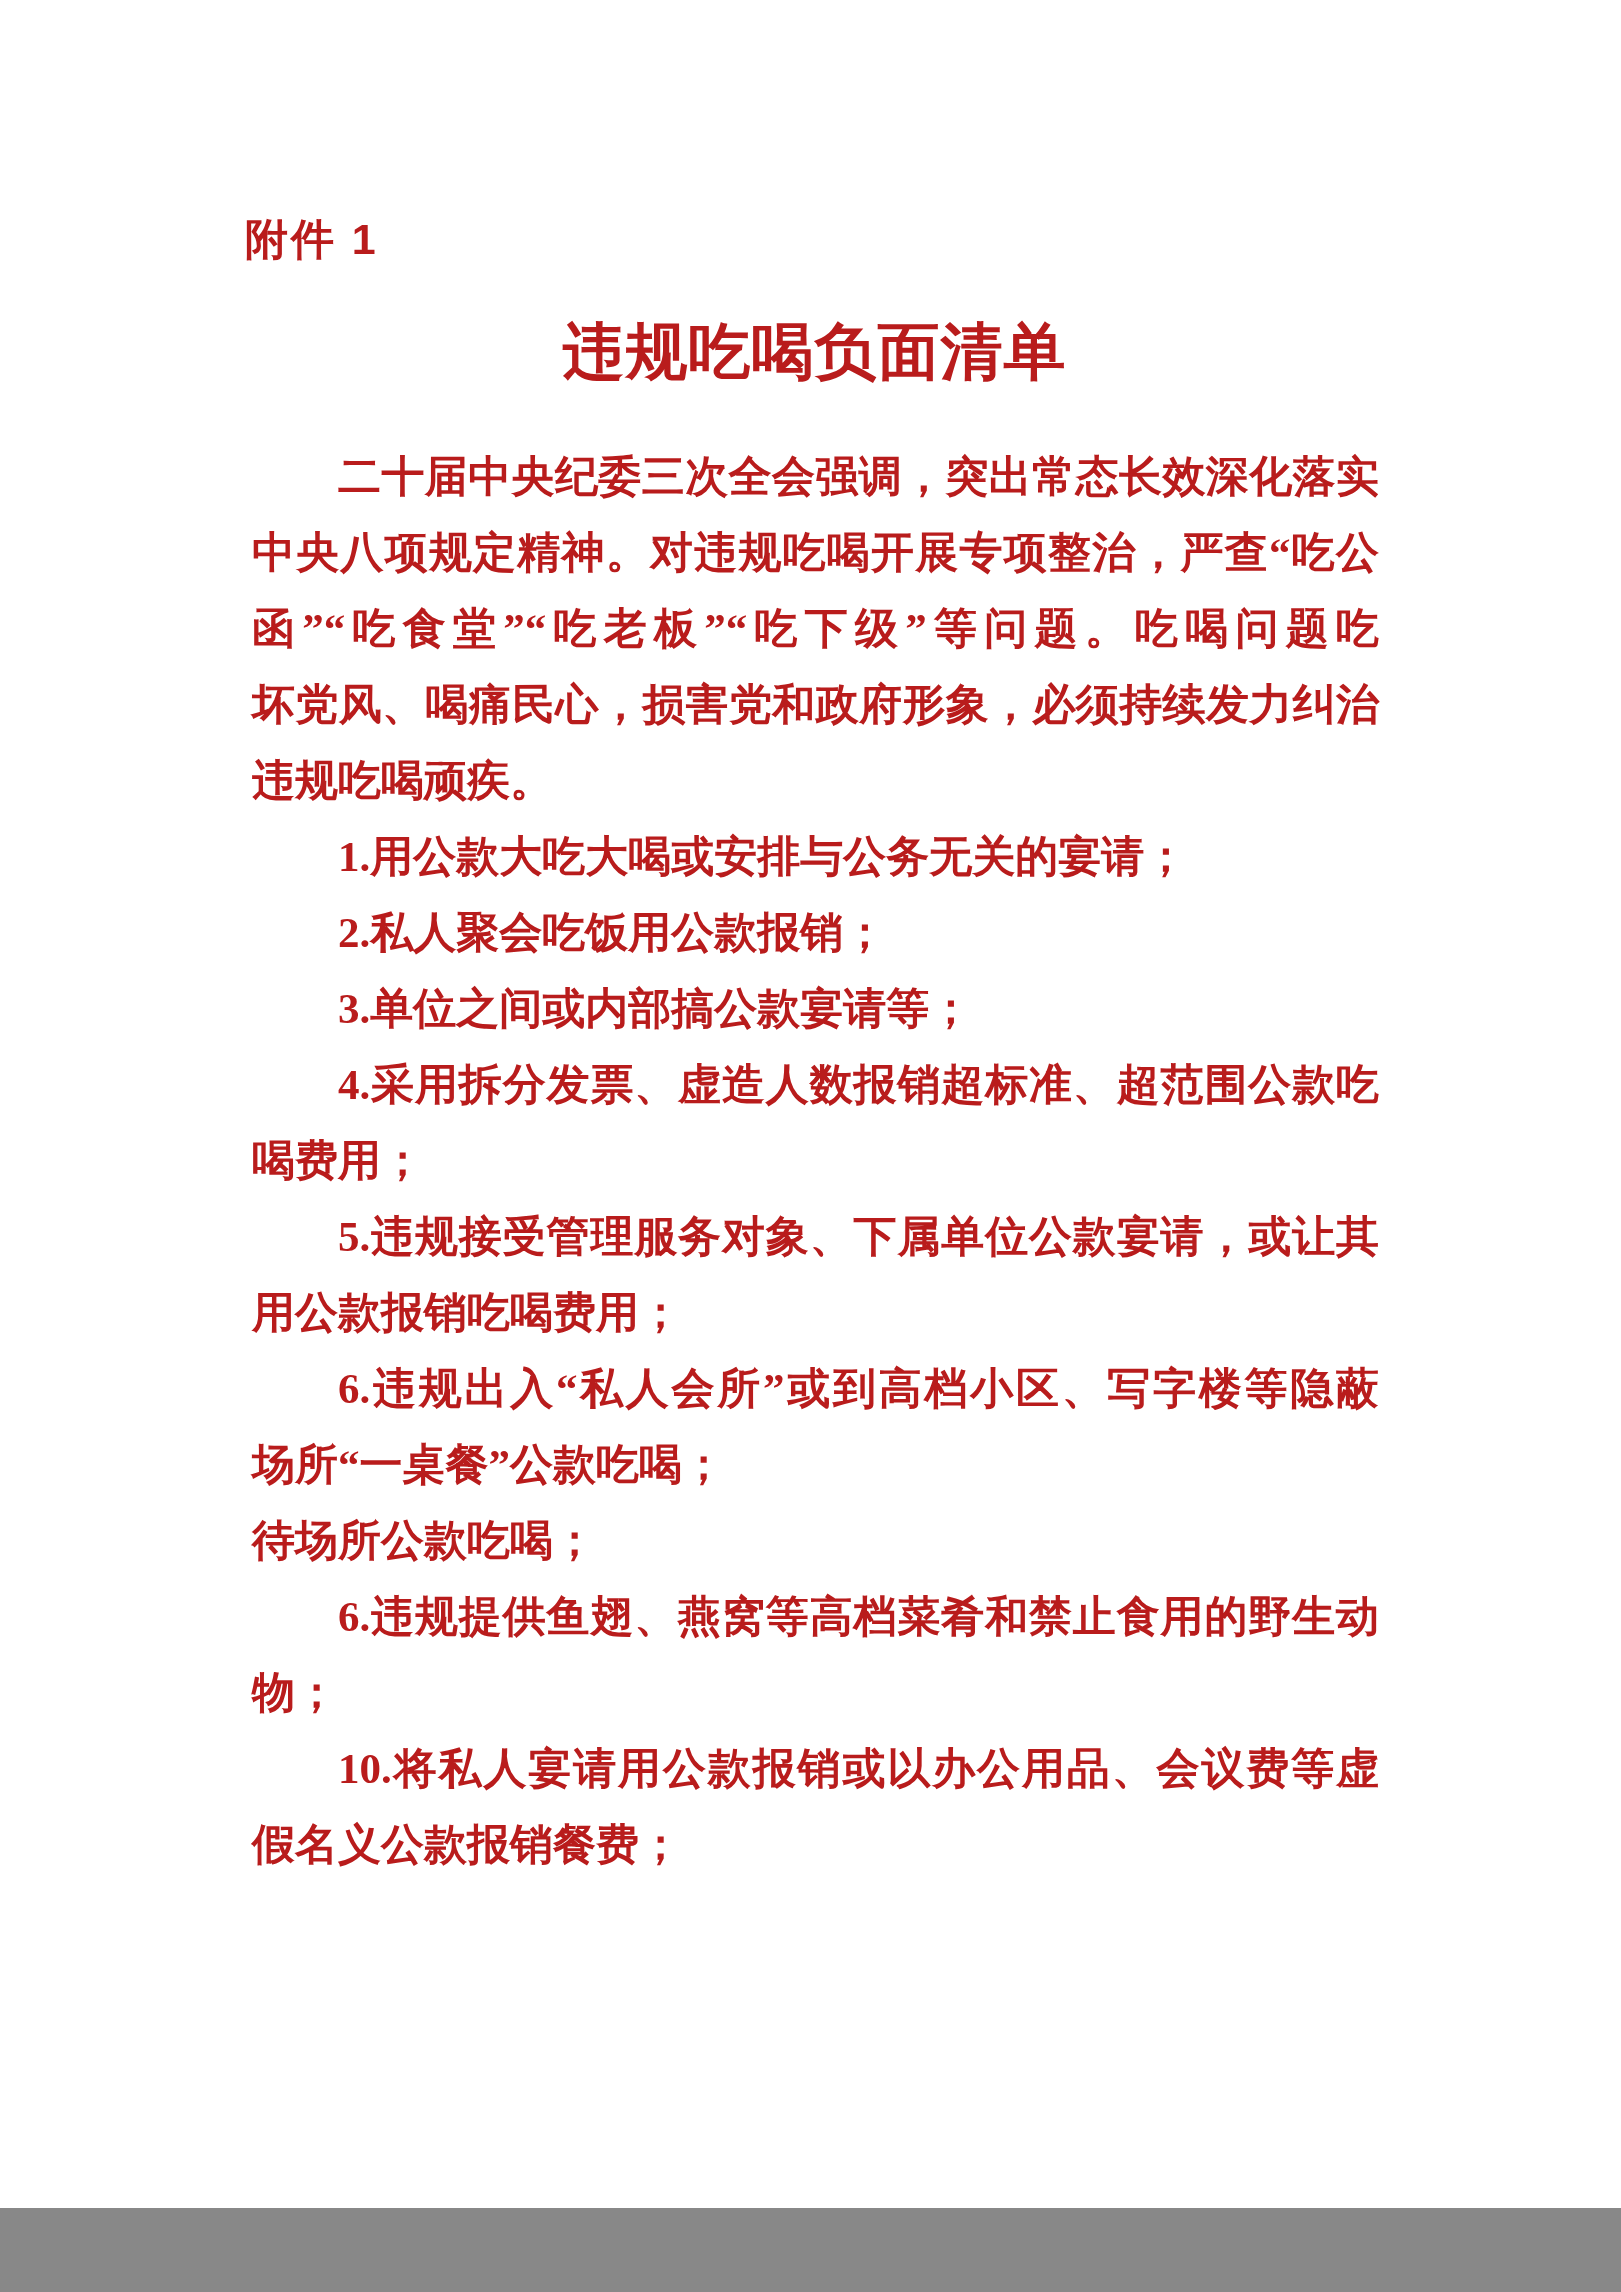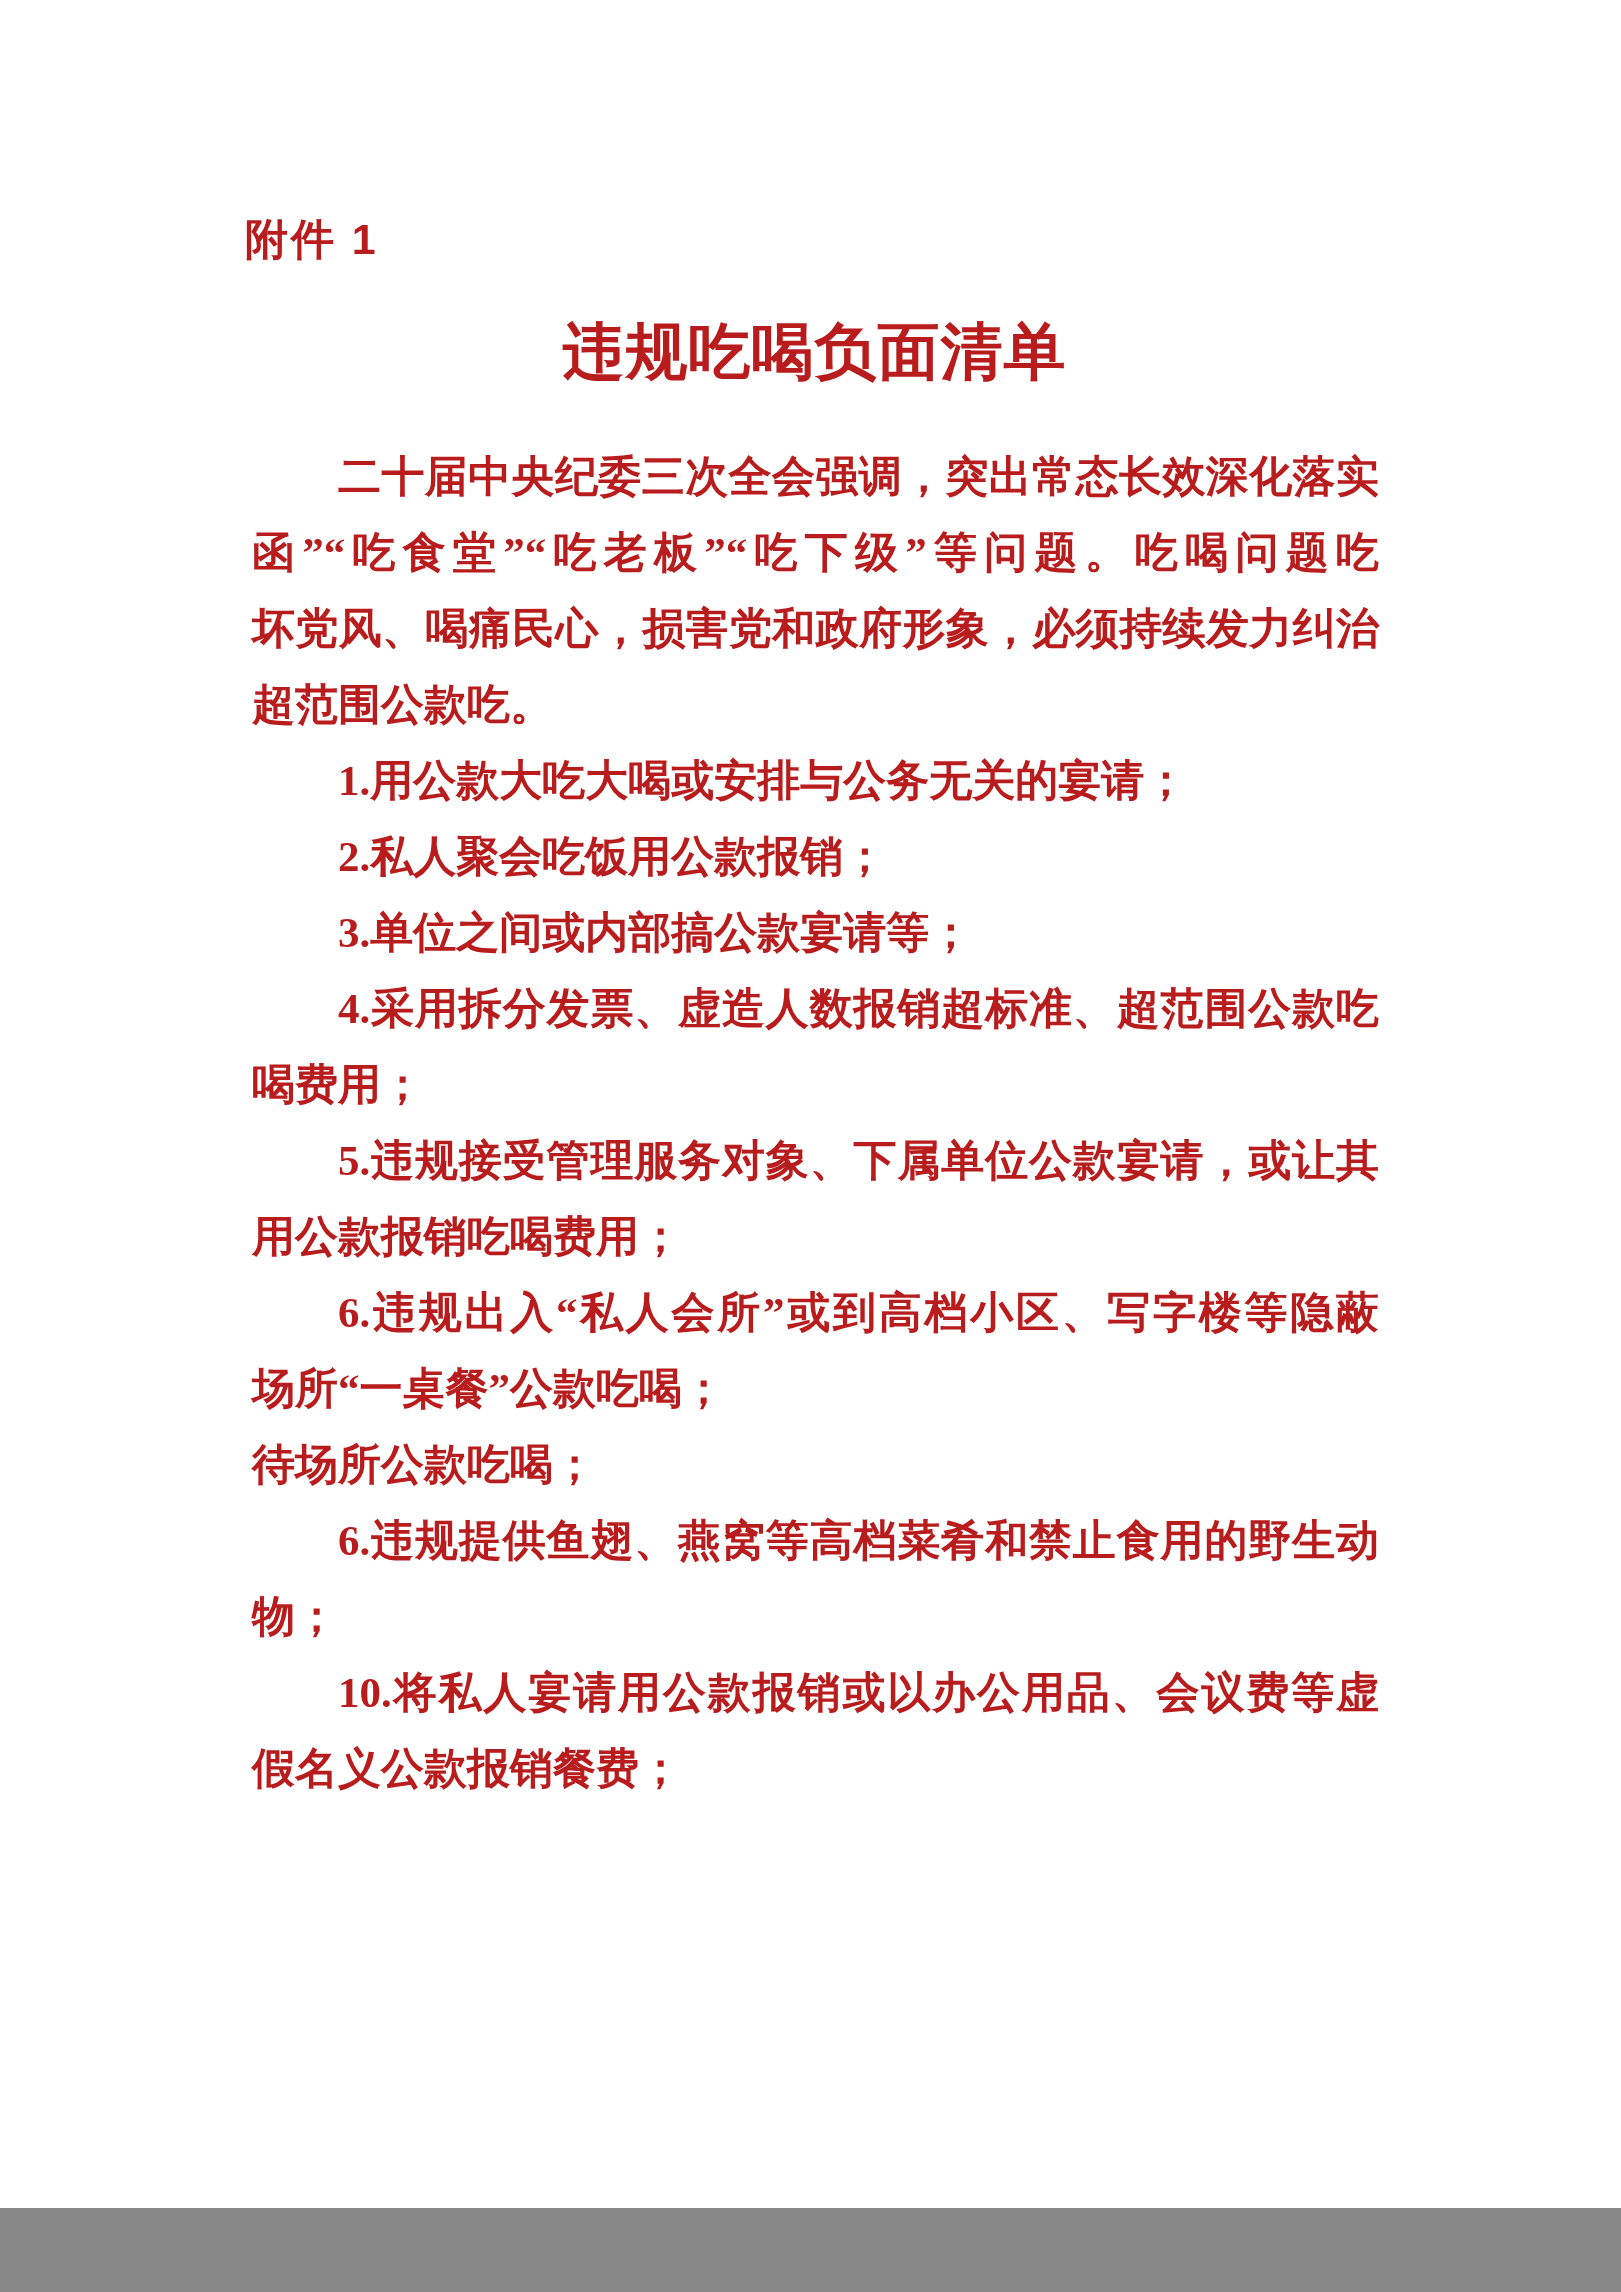--- a/index.html
+++ b/index.html
@@ -67,23 +67,24 @@
 </head>
 <body>
 
 <div class="page">
   <div class="attachment">附件 1</div>
 
   <h1 class="title">违规吃喝负面清单</h1>
 
   <div class="body-block" id="body-lines">
       <div class="line indent justify">二十届中央纪委三次全会强调，突出常态长效深化落实</div>
+      <div class="line justify">中央八项规定精神。对违规吃喝开展专项整治，严查“吃公</div>
       <div class="line justify">函”“吃食堂”“吃老板”“吃下级”等问题。吃喝问题吃</div>
       <div class="line justify">坏党风、喝痛民心，损害党和政府形象，必须持续发力纠治</div>
-      <div class="line">超范围公款吃。</div>
+      <div class="line">违规吃喝顽疾。</div>
       <div class="line indent">1.用公款大吃大喝或安排与公务无关的宴请；</div>
       <div class="line indent">2.私人聚会吃饭用公款报销；</div>
       <div class="line indent">3.单位之间或内部搞公款宴请等；</div>
       <div class="line indent justify">4.采用拆分发票、虚造人数报销超标准、超范围公款吃</div>
       <div class="line">喝费用；</div>
       <div class="line indent justify">5.违规接受管理服务对象、下属单位公款宴请，或让其</div>
       <div class="line">用公款报销吃喝费用；</div>
       <div class="line indent justify">6.违规出入“私人会所”或到高档小区、写字楼等隐蔽</div>
       <div class="line">场所“一桌餐”公款吃喝；</div>
       <div class="line">待场所公款吃喝；</div>

